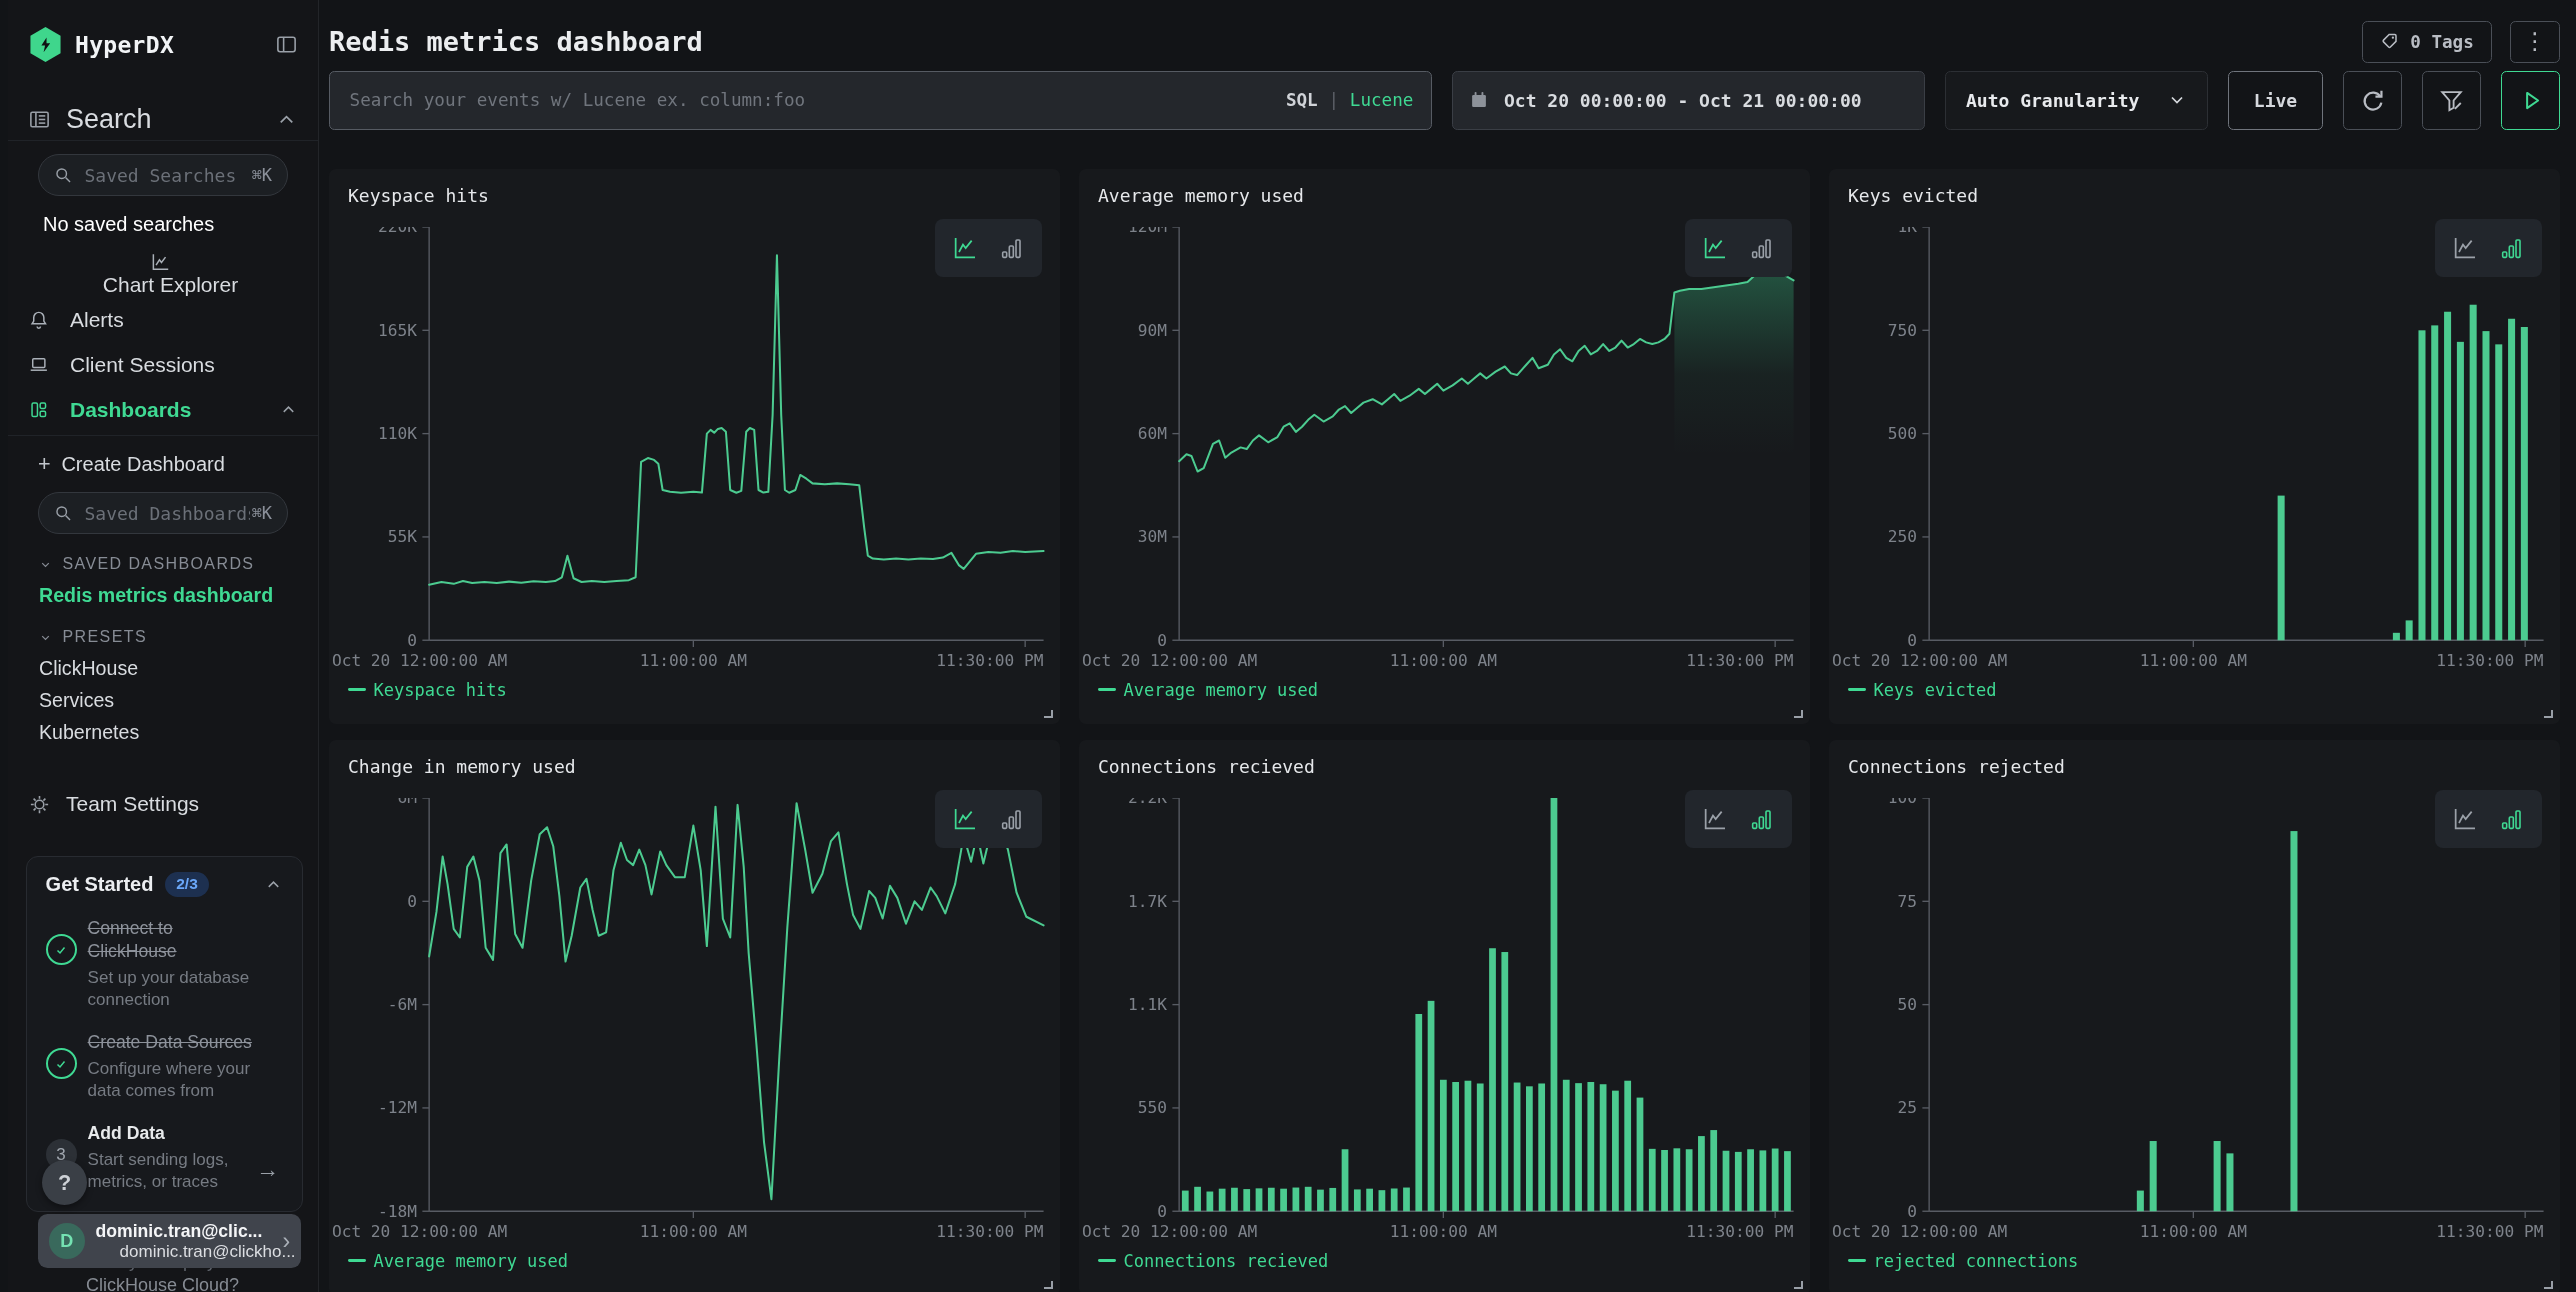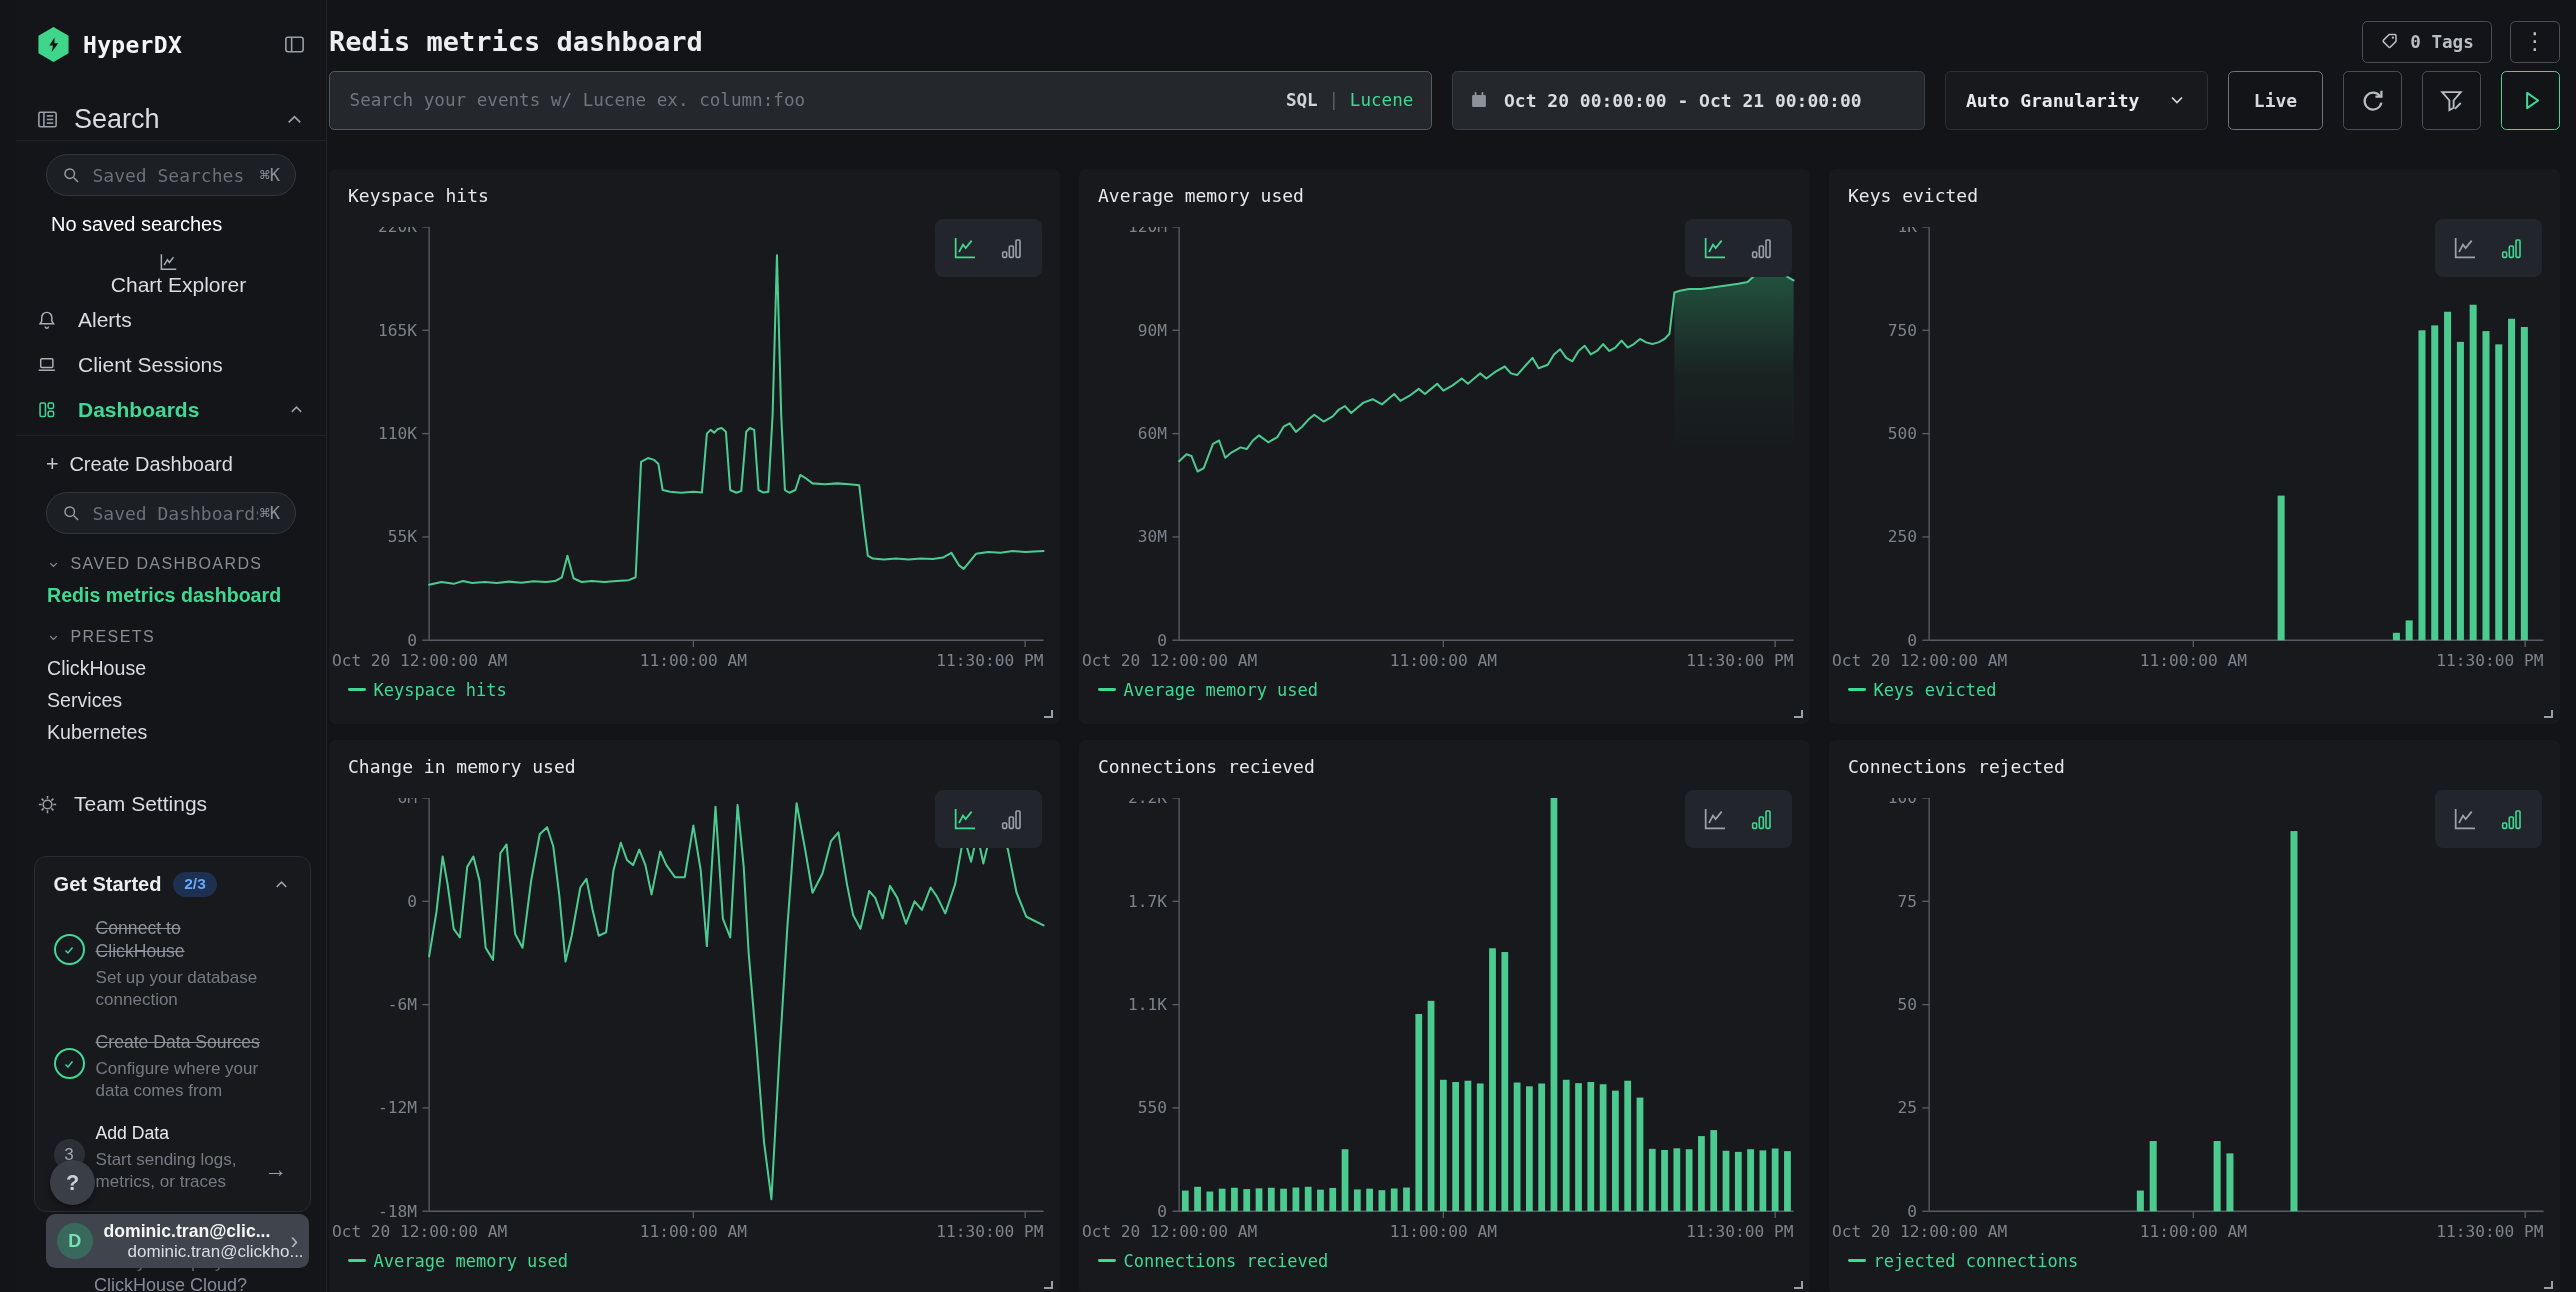--- a/index.html
+++ b/index.html
@@ -1,21 +1,21 @@
 <!DOCTYPE html>
 <html style="font-size:10.8px"><head>
 <meta charset="utf-8">
 <style>
   html,body{margin:0;padding:0;background:#0e1013;}
   *{box-sizing:border-box;}
   #app{position:relative;width:2576px;height:1293px;overflow:hidden;
        background:#121417;font-family:"Liberation Sans","DejaVu Sans",sans-serif;color:#d5d8dd;}
 
   
-  #sidebar{position:absolute;left:16px;top:0;width:311px;height:1293px;background:#141518;border-right:1.4px solid #232529;}
+  #sidebar{position:absolute;left:8px;top:0;width:311px;height:1293px;background:#141518;border-right:1.4px solid #232529;}
   .srow{position:absolute;left:0;right:0;display:flex;align-items:center;}
   #logo-row{top:24px;height:41px;padding:0 20px;}
   .hex{width:35px;height:35px;display:flex;align-items:center;justify-content:center;
        background:#3fd68c;clip-path:polygon(50% 0,93% 25%,93% 75%,50% 100%,7% 75%,7% 25%);}
   .hex svg{width:17.6px;height:17.6px;}
   #logo-name{font-weight:bold;font-size:23px;color:#f2f4f6;margin-left:12px;letter-spacing:0.3px;font-family:"DejaVu Sans Mono",monospace;}
   .spacer{flex:1;}
   .gicon{color:#9aa0a8;display:flex;align-items:center;}
   .gicon svg{width:23px;height:23px;}
   #search-head{top:99px;height:41px;padding:0 20px;font-size:27px;color:#d9dce0;}
@@ -49,21 +49,21 @@
   #gs-head{display:flex;align-items:center;}
   #gs-title{font-size:20px;font-weight:bold;color:#eceef1;}
   #gs-badge{margin-left:12px;background:#1d3050;color:#6aa7f8;font-size:15.5px;font-weight:bold;border-radius:675px;padding:3.4px 10.8px;}
   .step{display:flex;margin-top:20px;position:relative;}
   .step-ic{width:42px;flex:0 0 42px;display:flex;justify-content:flex-start;padding-top:17.6px;}
   .ck{width:31px;height:31px;border-radius:50%;border:2px solid #3fd993;display:flex;align-items:center;justify-content:center;}
   .ck svg{width:16px;height:16px;}
   .numc{width:31px;height:31px;border-radius:50%;background:#2c3036;color:#a0a6ae;display:flex;align-items:center;justify-content:center;font-size:17px;}
   .step-tx{width:170px;}
   .step-title{font-size:17.6px;color:#8d929b;text-decoration:line-through;line-height:1.3;}
-  .step-title.todo{color:#e8eaec;text-decoration:none;font-weight:normal;}
+  .step-title.todo{color:#e8eaec;text-decoration:none;font-weight:bold;}
   .step-desc{font-size:17px;color:#767b83;line-height:1.3;margin-top:4px;}
   .step-arrow{position:absolute;right:4px;top:34px;color:#9aa0a8;font-size:23px;}
 
   #help-btn{position:absolute;left:34px;top:1160px;width:45px;height:45px;border-radius:50%;background:#3a3f46;
     display:flex;align-items:center;justify-content:center;color:#cdd1d6;font-size:21.6px;font-weight:bold;z-index:6;box-shadow:0 2.7px 6.8px rgba(0,0,0,.4);}
   #user-row{position:absolute;left:30px;top:1214px;width:263px;height:54px;background:#40444c;border-radius:9.5px;
     display:flex;align-items:center;padding:0 10.8px;z-index:5;}
   #avatar{width:36px;height:36px;border-radius:50%;background:#39695c;color:#74e2b2;display:flex;align-items:center;justify-content:center;font-size:18px;font-weight:bold;flex:0 0 36px;}
   #user-tx{margin-left:10.8px;flex:1;min-width:0;}
   #user-name{font-size:17.6px;font-weight:bold;color:#f4f5f7;white-space:nowrap;}

